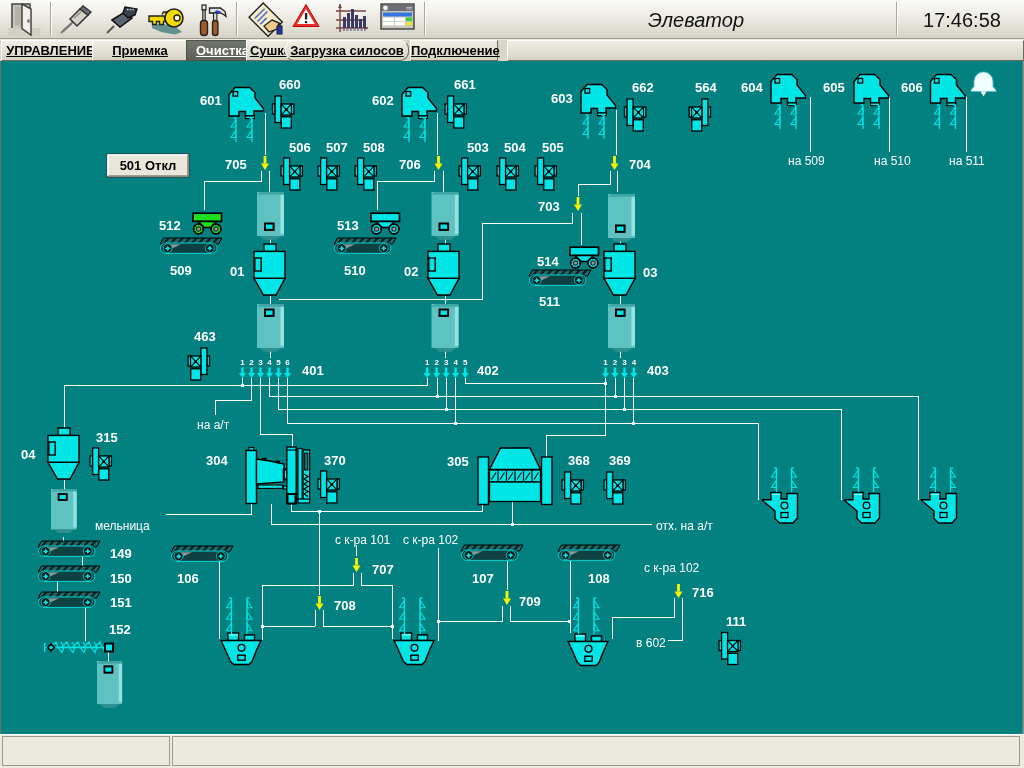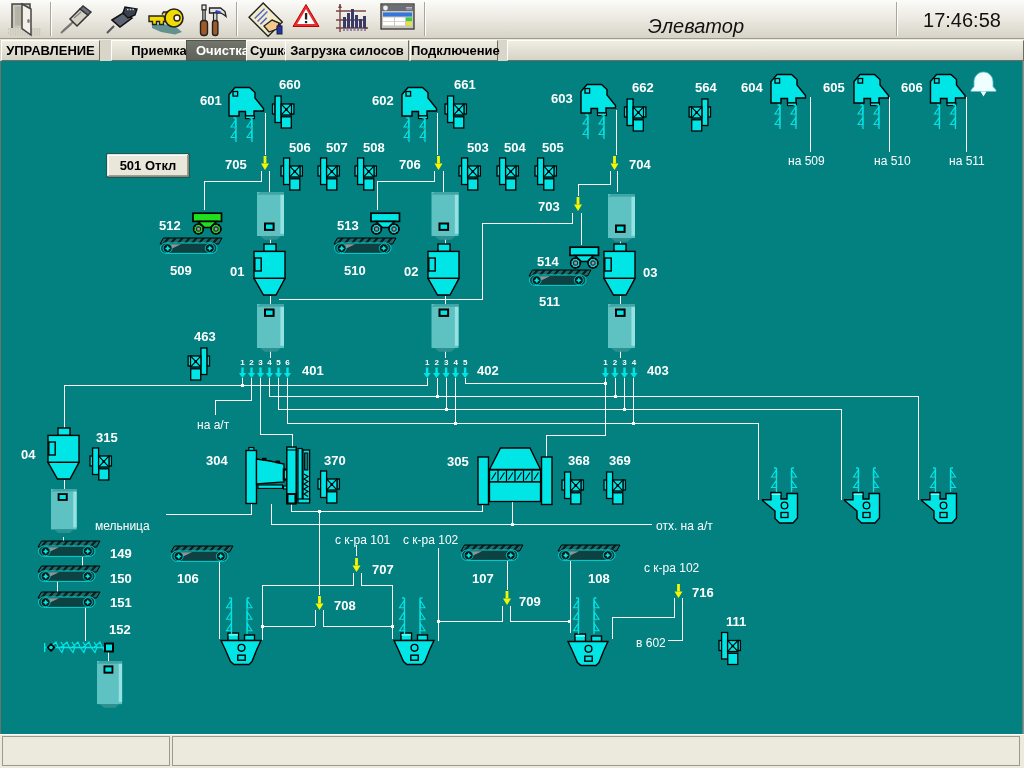--- a/index.html
+++ b/index.html
@@ -1,24 +1,24 @@
 <!DOCTYPE html>
 <html><head>
 <meta charset="utf-8">
 <style>
 * { margin:0; padding:0; box-sizing:border-box; }
 body { width:1024px; height:768px; overflow:hidden; font-family:"Liberation Sans", sans-serif; background:#ECE9DD; position:relative; }
 #toolbar { position:absolute; left:0; top:0; width:1024px; height:39px;
   background:linear-gradient(#FBFBF9, #E9E7DE 55%, #D6D2C6); border-bottom:1px solid #9C9A8E; }
 .tsep { position:absolute; top:2px; width:2px; height:34px; border-left:1px solid #a8a69a; border-right:1px solid #fff; }
-#title { position:absolute; left:556px; top:15px; width:280px; text-align:center; font-size:20px; font-style:italic; color:#111; }
+#title { position:absolute; left:556px; top:9px; width:280px; text-align:center; font-size:20px; font-style:italic; color:#111; }
 #clock { position:absolute; left:904px; top:9px; width:116px; text-align:center; font-size:20px; color:#111; }
 #tabbar { position:absolute; left:0; top:40px; width:1024px; height:21px; background:#D9D5C9; }
 .tab { position:absolute; top:0; height:21px; border:1px solid; border-color:#FFFFFF #6E6C60 #6E6C60 #FFFFFF;
-  background:linear-gradient(#F0EEE3,#D6D2C6); color:#000; font-size:13px; font-weight:bold; text-align:center; line-height:19px; }
+  background:linear-gradient(#F0EEE3,#D6D2C6); color:#000; font-size:13px; font-weight:bold; text-align:center; line-height:19px;text-decoration:underline; }
 .tab.sel { background:linear-gradient(#72756B,#5E6159); color:#fff; border-color:#505349 #505349 #505349 #505349; }
 #statusbar { position:absolute; left:0; top:735px; width:1024px; height:33px; background:#ECE9DD; }
 .spanel { position:absolute; top:1px; height:30px; background:#ECE9DD; border:1px solid #9c9a8e; }
 #main { position:absolute; left:0; top:61px; }
 </style>
 </head>
 <body>
 <div id="toolbar">
   <div class="tsep" style="left:50px"></div>
   <div class="tsep" style="left:236px"></div>
@@ -104,24 +104,24 @@
           <rect x="14" y="13.5" width="10" height="3.6"></rect>
           <rect x="14" y="17.8" width="10" height="3.6"></rect>
         </g>
       <rect x="25" y="13.5" width="6" height="3.6" fill="#39D039"></rect>
       <rect x="25" y="17.8" width="6" height="3.6" fill="#E8E33A"></rect>
     </g>
   </svg>
 </div>
 <div id="tabbar">
   <div class="tab" style="left:1px; width:99px;">УПРАВЛЕНИЕ</div>
-  <div class="tab" style="left:111px; width:96px;">Приемка</div>
+  <div class="tab" style="left:92px; width:96px;">Приемка</div>
   <div class="tab sel" style="left:186px; width:73px;">Очистка</div>
   <div class="tab" style="left:246px; width:49px;">Сушка</div>
-  <div class="tab" style="left:285px; width:124px;">Загрузка силосов</div>
+  <div class="tab" style="left:285px; width:124px;border-radius:9px;">Загрузка силосов</div>
   <div class="tab" style="left:410px; width:88px;">Подключение</div>
   <div class="tab" style="left:507px; width:517px;"></div>
 </div>
 <svg id="main" width="1024" height="674" viewBox="0 61 1024 674">
 <defs>
 <pattern id="hatch" width="7" height="6" patternUnits="userSpaceOnUse" patternTransform="skewX(-40)">
   <rect width="7" height="6" fill="#1E6A6A"></rect>
   <rect width="3" height="6" fill="#052525"></rect>
 </pattern>
 

